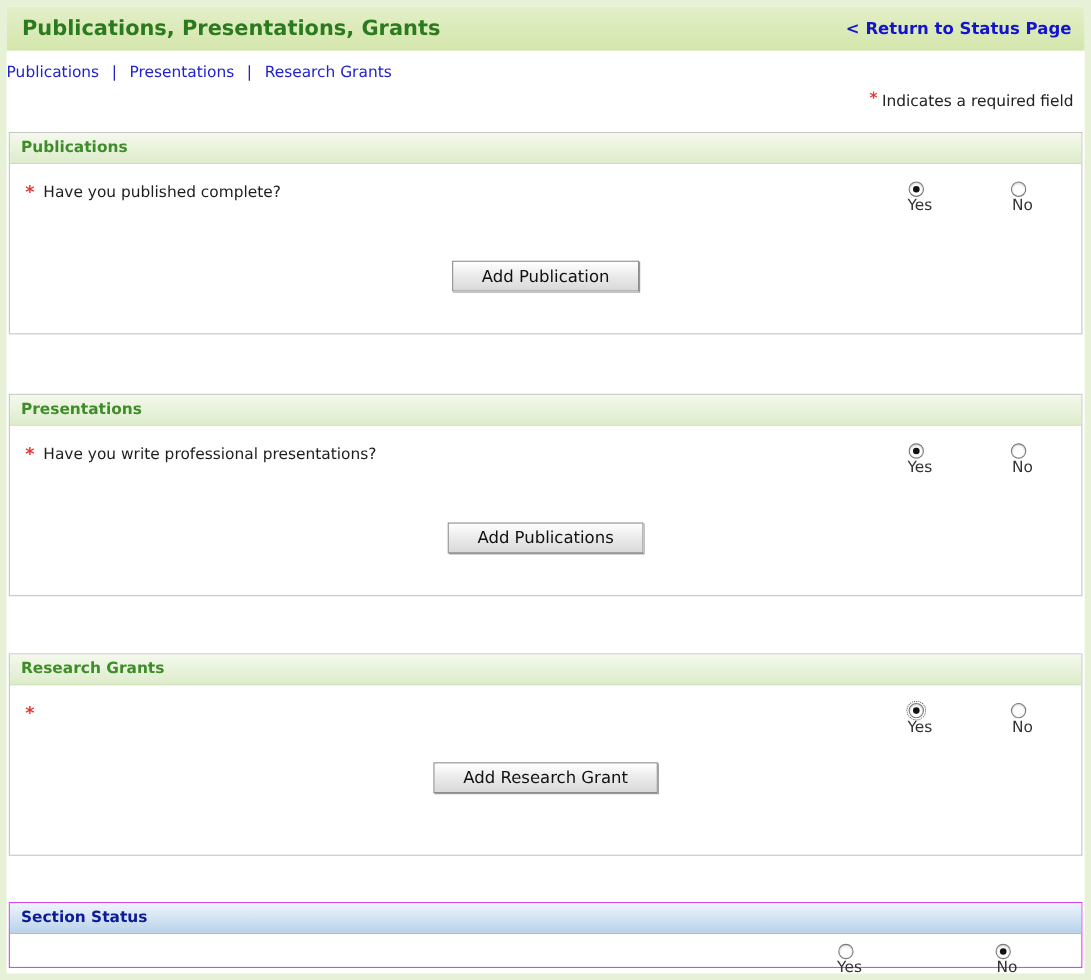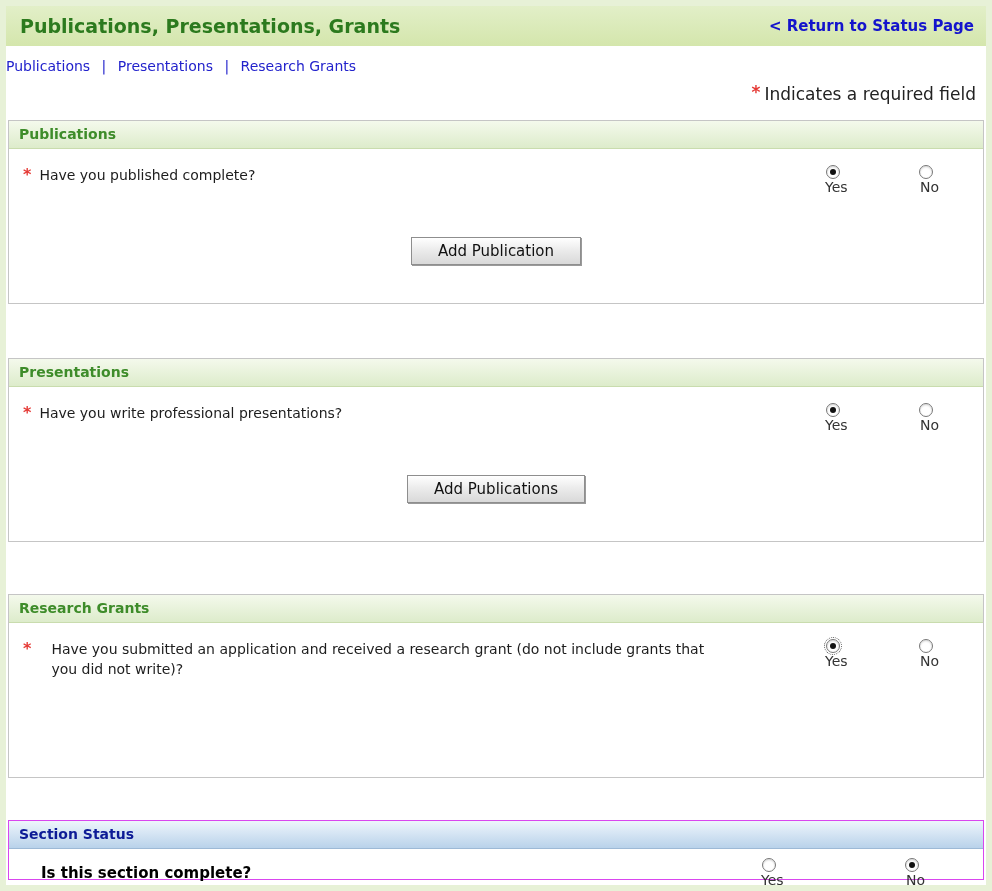--- a/index.html
+++ b/index.html
@@ -21,21 +21,21 @@
   }
   .titlebar h1 { font-size:19px; font-weight:bold; color:#2c7a1e; }
   .return-link { font-size:15px; font-weight:bold; color:#1414cc; text-decoration:none; cursor:pointer; }
 
   
   .navrow { margin-top:12px; text-align:left; font-size:14px; height:20px; }
   .navrow a { color:#2222cc; text-decoration:none; cursor:pointer; }
   .nav-sep { color:#2222cc; margin:0 7px; }
 
   
-  .noterow { margin-top:6px; text-align:right; font-size:17px; color:#222; padding-right:10px; height:20px;padding-left:16px; }
+  .noterow { margin-top:6px; text-align:right; font-size:14px; color:#222; padding-right:10px; height:20px;padding-left:16px; }
   .req { color:#e53935; font-weight:bold; position:relative; top:-2px; margin-right:4px; }
 
   
   .section {
     margin:0 2px; border:1px solid #c5c5c5; background:#fff; height:184px;
   }
   .sec-pub { margin-top:16px; }
   .sec-pres { margin-top:54px; }
   .sec-grant { margin-top:52px; }
   .sec-header {
@@ -160,39 +160,40 @@
         <button class="form-btn">Add Publications</button>
       </div>
     </div>
   </div>
 
   <div class="section sec-grant">
     <div class="sec-header">Research Grants</div>
     <div class="sec-body">
       <div class="q-row">
         <span class="req">*</span>
-        <span class="q-text">Have you submitted an application and received a research grant (do not include grants that you did not write)?</span>
         <span class="radio-group">
           <span class="radio-item">
             <span class="radio focus-ring checked"></span>
             <span class="radio-label">Yes</span>
           </span>
           <span class="radio-item">
             <span class="radio"></span>
             <span class="radio-label">No</span>
           </span>
         </span>
+      </div>
+      <div class="btn-row">
+        <button class="form-btn">Add Research Grant</button>
       </div>
     </div>
   </div>
 
   <div class="status-box">
     <div class="status-header">Section Status</div>
     <div class="status-row">
-      <span class="status-q">Is this section complete?</span>
       <span class="status-group">
         <span class="radio-item">
           <span class="radio"></span>
           <span class="radio-label">Yes</span>
         </span>
         <span class="radio-item">
           <span class="radio checked"></span>
           <span class="radio-label">No</span>
         </span>
       </span>

